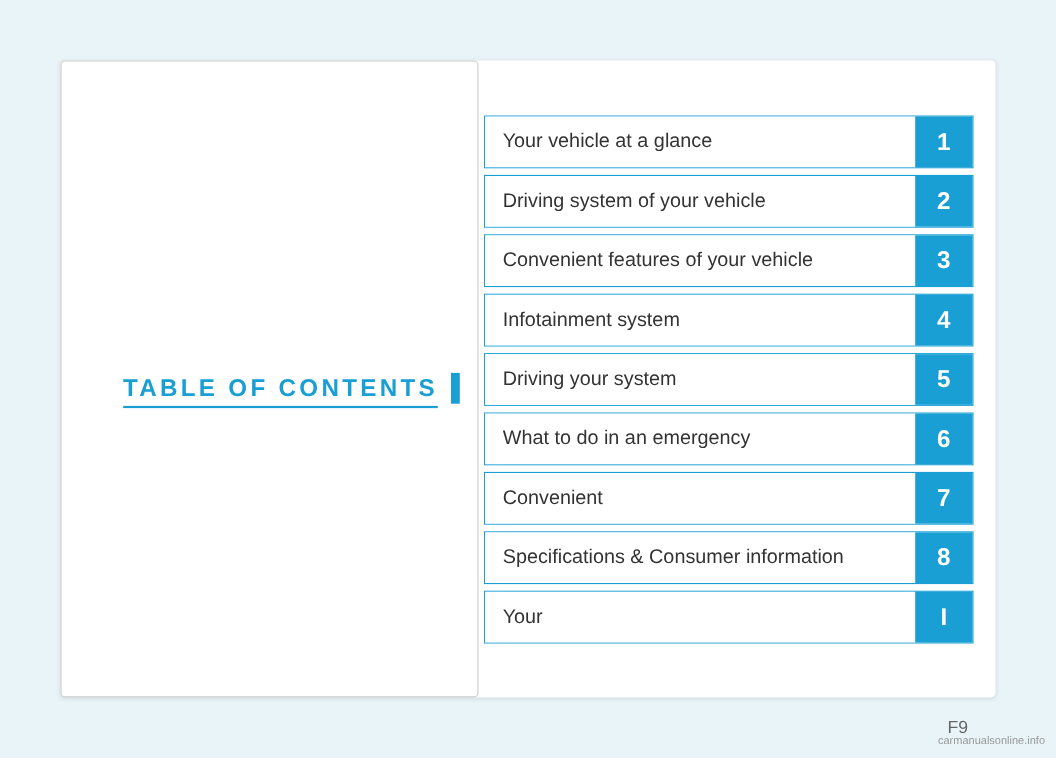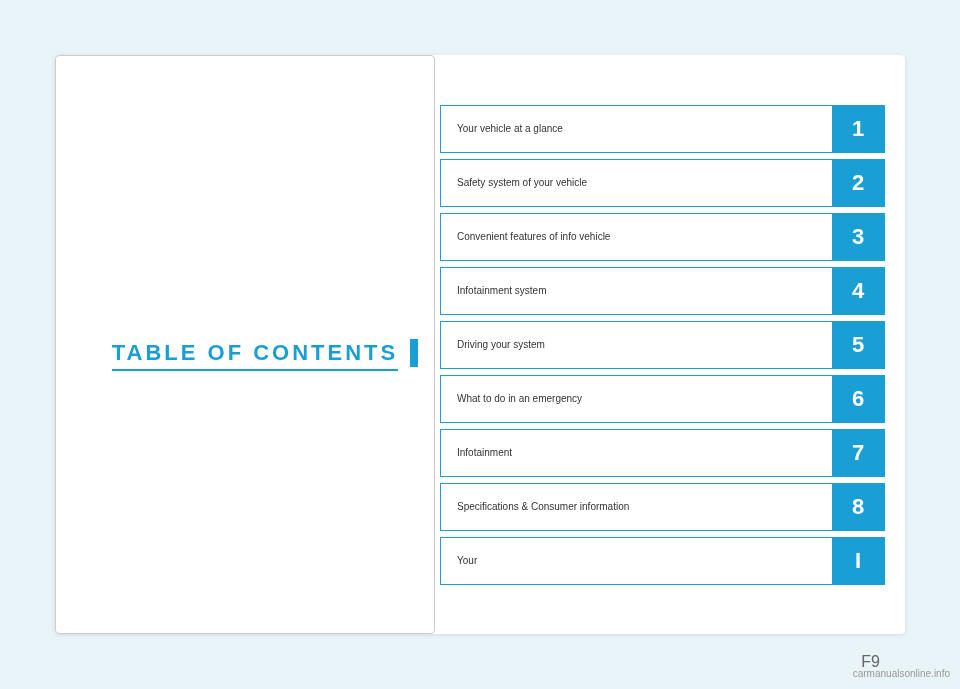--- a/index.html
+++ b/index.html
@@ -94,21 +94,21 @@
       align-items: stretch;
       height: 48px;
       border: 1.5px solid #1a9fd4;
     }
 
     .toc-item-text {
       flex: 1;
       display: flex;
       align-items: center;
       padding: 0 16px;
-      font-size: 10px;
+      font-size: 18px;
       color: #333333;
       background-color: #ffffff;
       font-family: Arial, sans-serif;
     }
 
     .toc-item-number {
       width: 52px;
       background-color: #1a9fd4;
       color: #ffffff;
       display: flex;
@@ -162,41 +162,41 @@
     </div>
   </div>
 
   <div class="right-panel">
 
   <div class="toc-item">
         <span class="toc-item-text">Your vehicle at a glance</span>
         <span class="toc-item-number">1</span>
       </div>
       <div class="toc-item">
-        <span class="toc-item-text">Safety system of your vehicle</span>
+        <span class="toc-item-text">Driving system of your vehicle</span>
         <span class="toc-item-number">2</span>
       </div>
       <div class="toc-item">
-        <span class="toc-item-text">Convenient features of info vehicle</span>
+        <span class="toc-item-text">Convenient features of your vehicle</span>
         <span class="toc-item-number">3</span>
       </div>
       <div class="toc-item">
         <span class="toc-item-text">Infotainment system</span>
         <span class="toc-item-number">4</span>
       </div>
       <div class="toc-item">
         <span class="toc-item-text">Driving your system</span>
         <span class="toc-item-number">5</span>
       </div>
       <div class="toc-item">
         <span class="toc-item-text">What to do in an emergency</span>
         <span class="toc-item-number">6</span>
       </div>
       <div class="toc-item">
-        <span class="toc-item-text">Infotainment</span>
+        <span class="toc-item-text">Convenient</span>
         <span class="toc-item-number">7</span>
       </div>
       <div class="toc-item">
         <span class="toc-item-text">Specifications &amp; Consumer information</span>
         <span class="toc-item-number">8</span>
       </div>
       <div class="toc-item">
         <span class="toc-item-text">Your</span>
         <span class="toc-item-number">I</span>
       </div>

